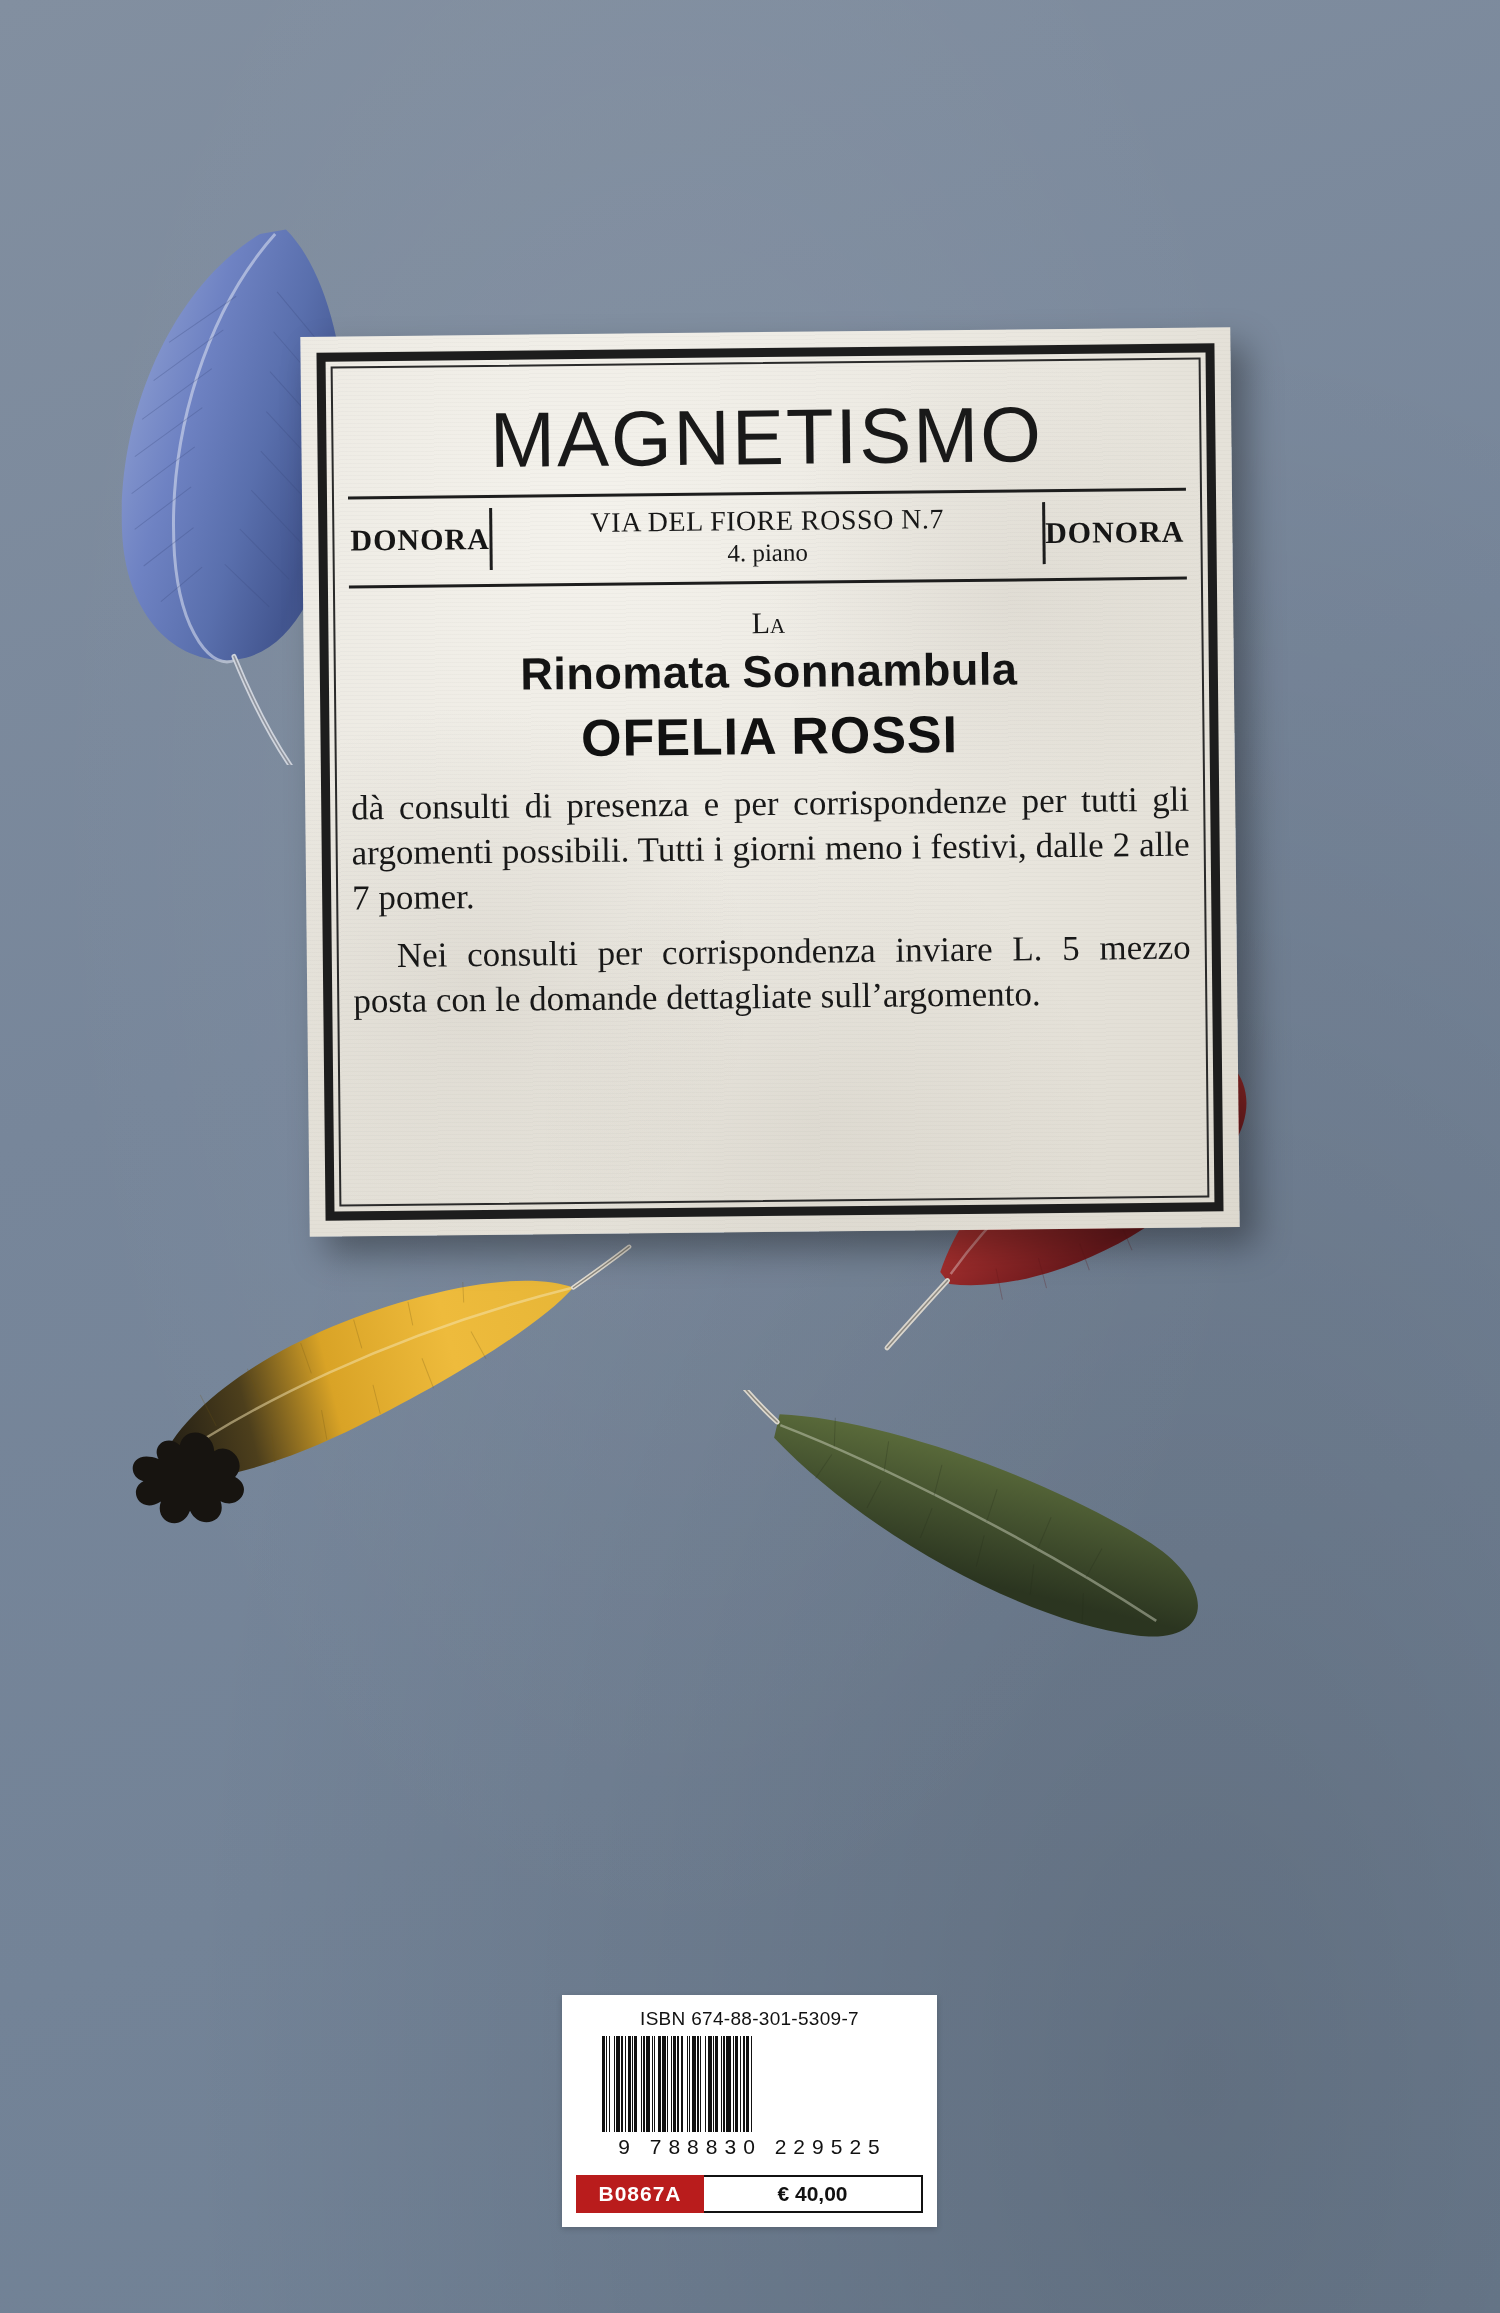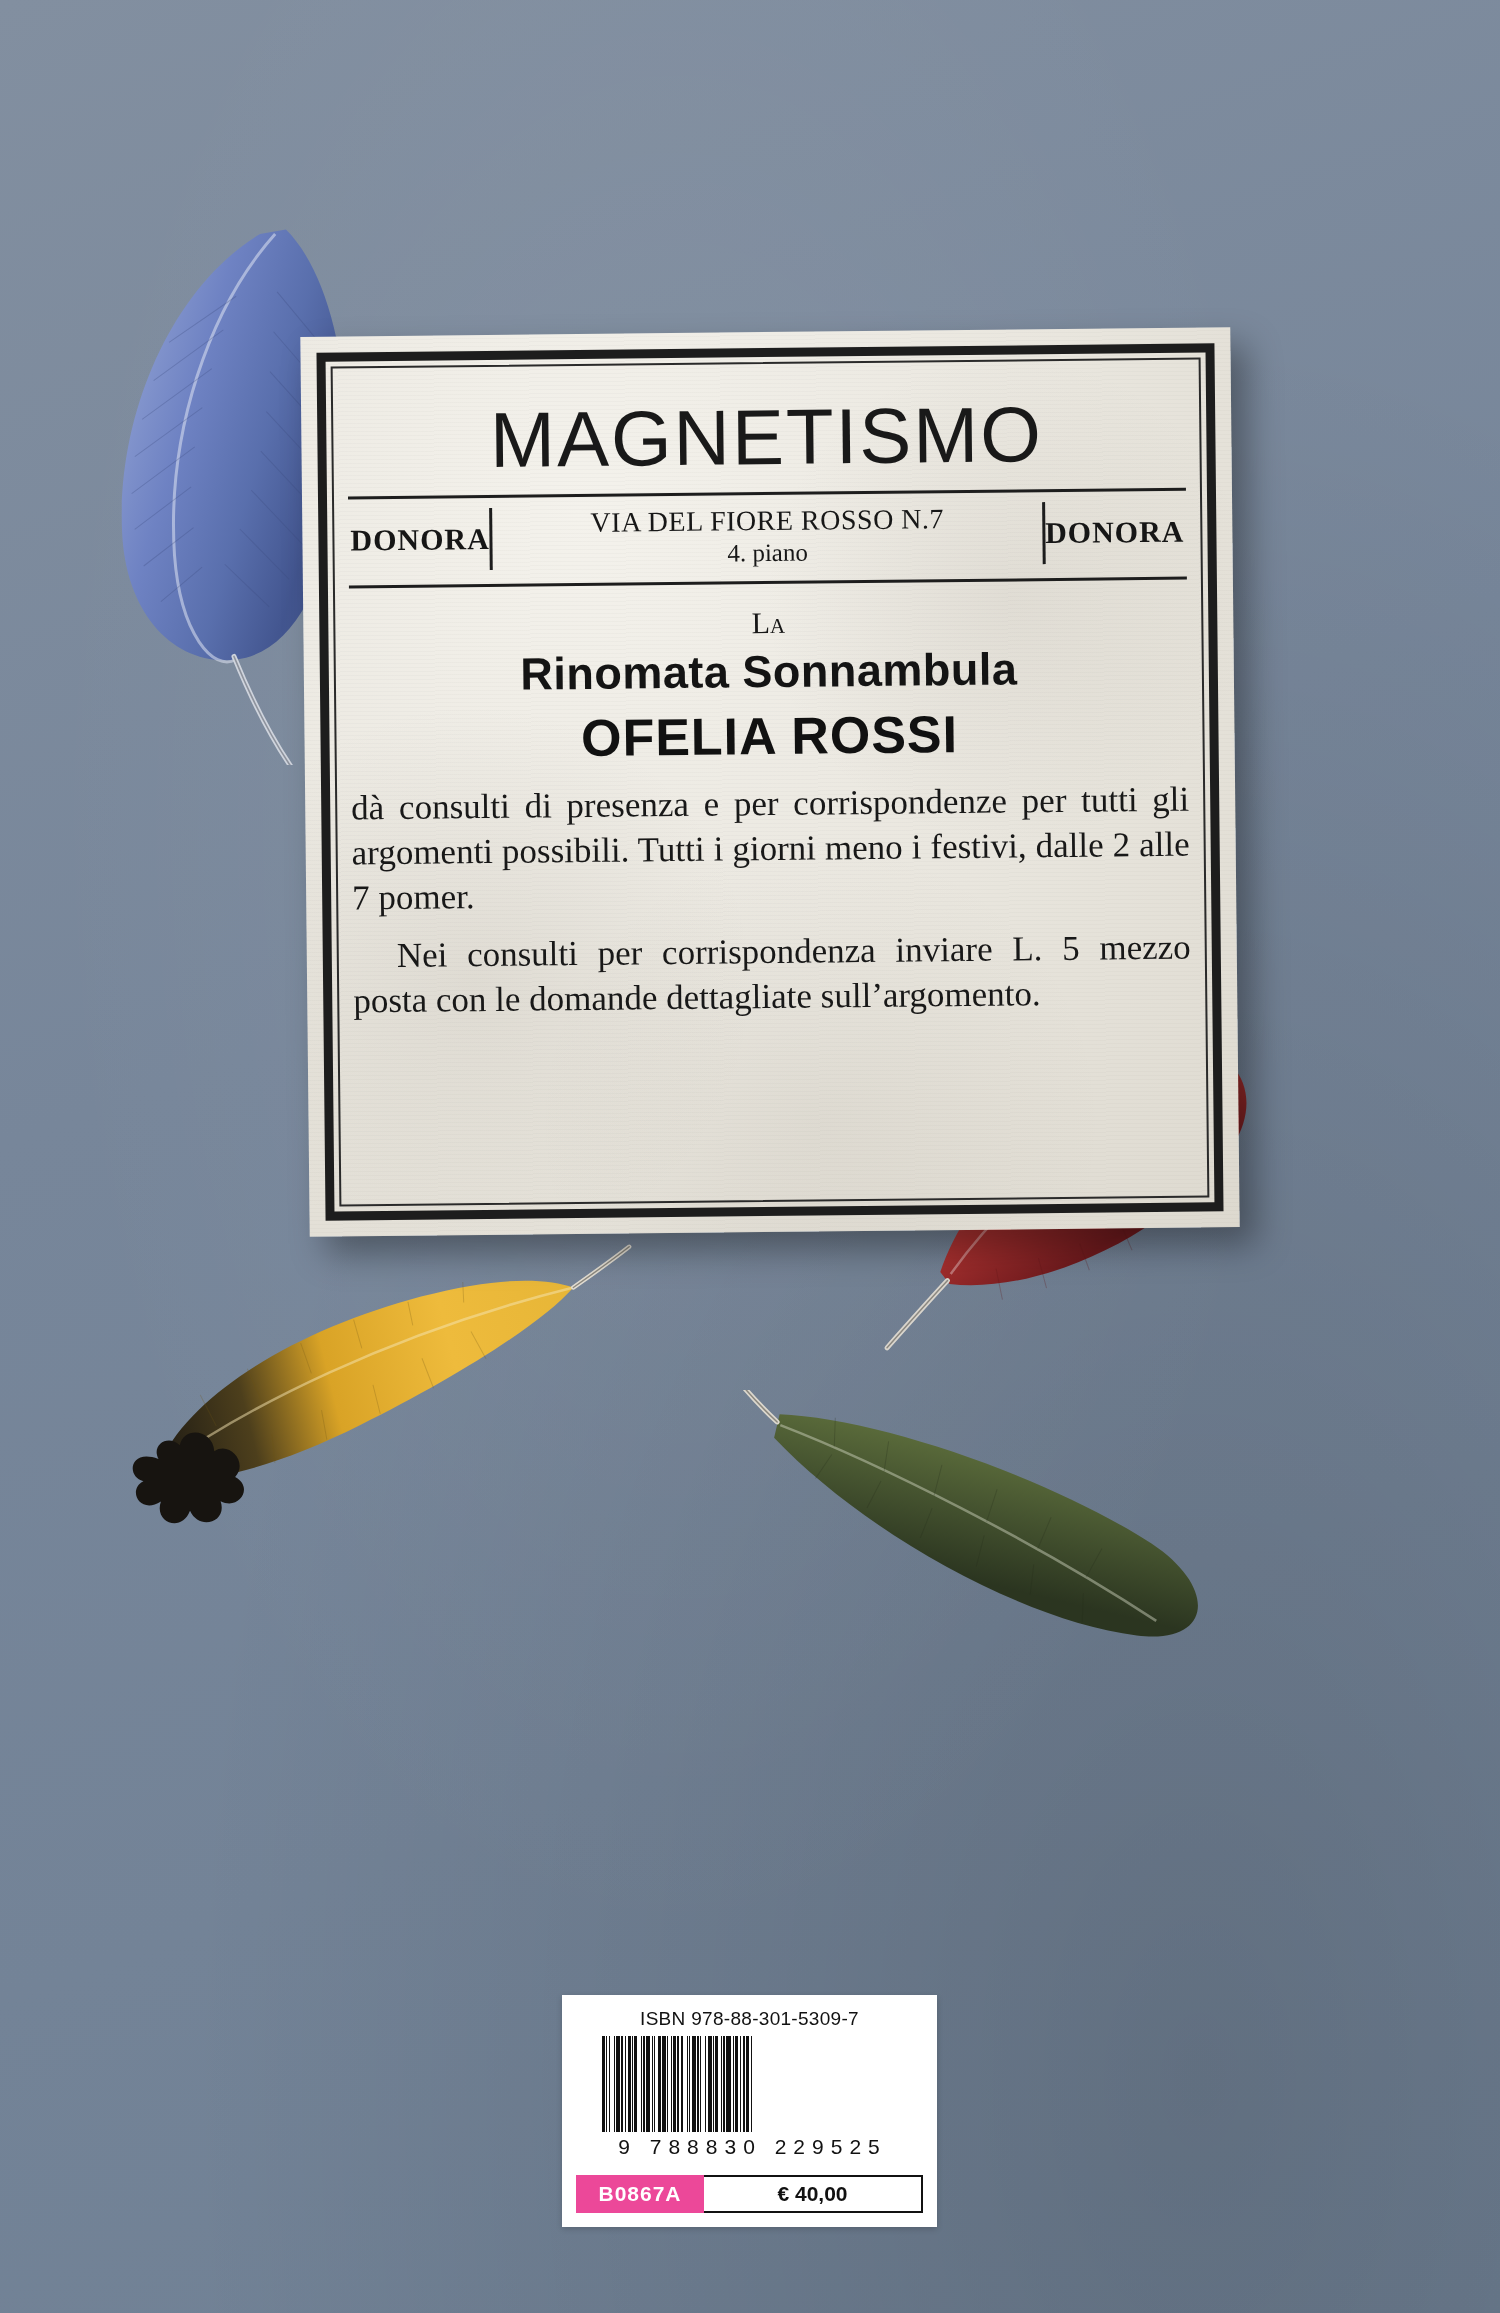--- a/index.html
+++ b/index.html
@@ -177,21 +177,21 @@
     padding-left:6px;
   }
   .price-row{
     position:absolute;
     left:14px;right:14px;bottom:14px;
     height:38px;
     display:flex;
     align-items:stretch;
   }
   .code-cell{
-    background:#ec4899;
+    background:#b91c1c;
     color:#fff;
     font-family:"Liberation Sans", sans-serif;
     font-size:21px;
     font-weight:bold;
     letter-spacing:1px;
     display:flex;align-items:center;justify-content:center;
     width:128px;
   }
   .price-cell{
     flex:1;
@@ -374,21 +374,21 @@
     <div class="la">La</div>
     <div class="sonnambula">Rinomata Sonnambula</div>
     <div class="name">OFELIA ROSSI</div>
 
     <div class="body-p">dà consulti di presenza e per corrispondenze per tutti gli argomenti possibili. Tutti i giorni meno i festivi, dalle 2 alle 7 pomer.</div>
     <div class="body-p indent">Nei consulti per corrispondenza inviare L. 5 mezzo posta con le domande dettagliate sull’argomento.</div>
   </div>
 </div>
 
 <div class="barcode-box">
-  <div class="isbn-text">ISBN 978-88-301-5309-7</div>
+  <div class="isbn-text">ISBN 674-88-301-5309-7</div>
   <div class="bars" id="bars">
       <i style="width: 3.3px; background: rgb(17, 17, 17);"></i>
       <i style="width: 1.1px; background: transparent;"></i>
       <i style="width: 1.1px; background: rgb(17, 17, 17);"></i>
       <i style="width: 2.2px; background: transparent;"></i>
       <i style="width: 1.1px; background: rgb(17, 17, 17);"></i>
       <i style="width: 3.3px; background: transparent;"></i>
       <i style="width: 1.1px; background: rgb(17, 17, 17);"></i>
       <i style="width: 1.1px; background: transparent;"></i>
       <i style="width: 4.4px; background: rgb(17, 17, 17);"></i>

